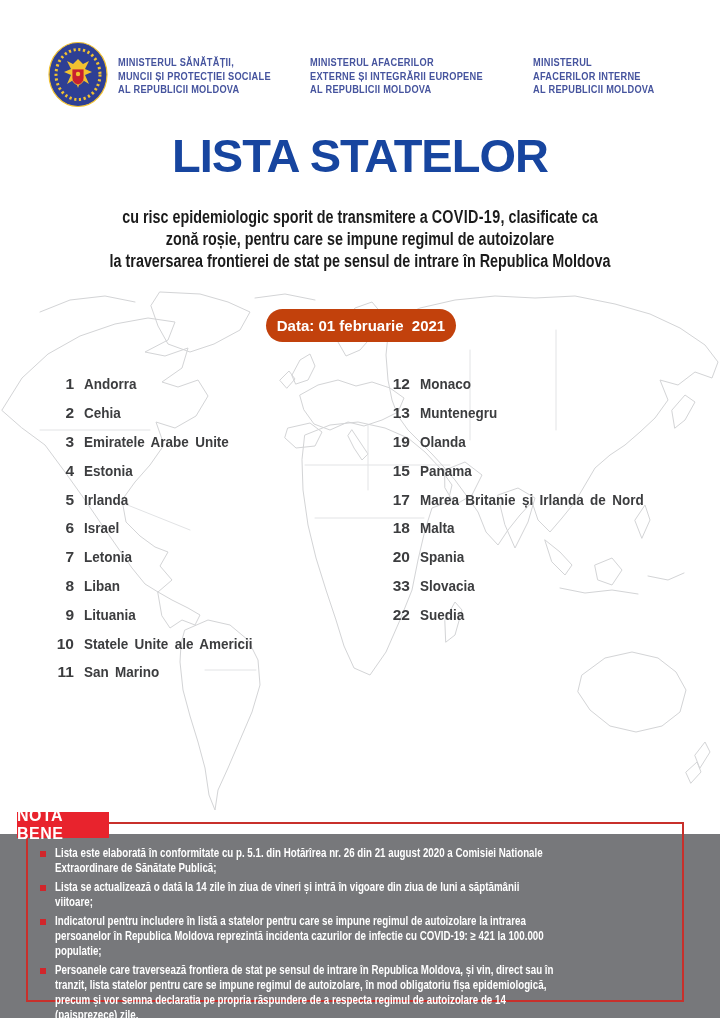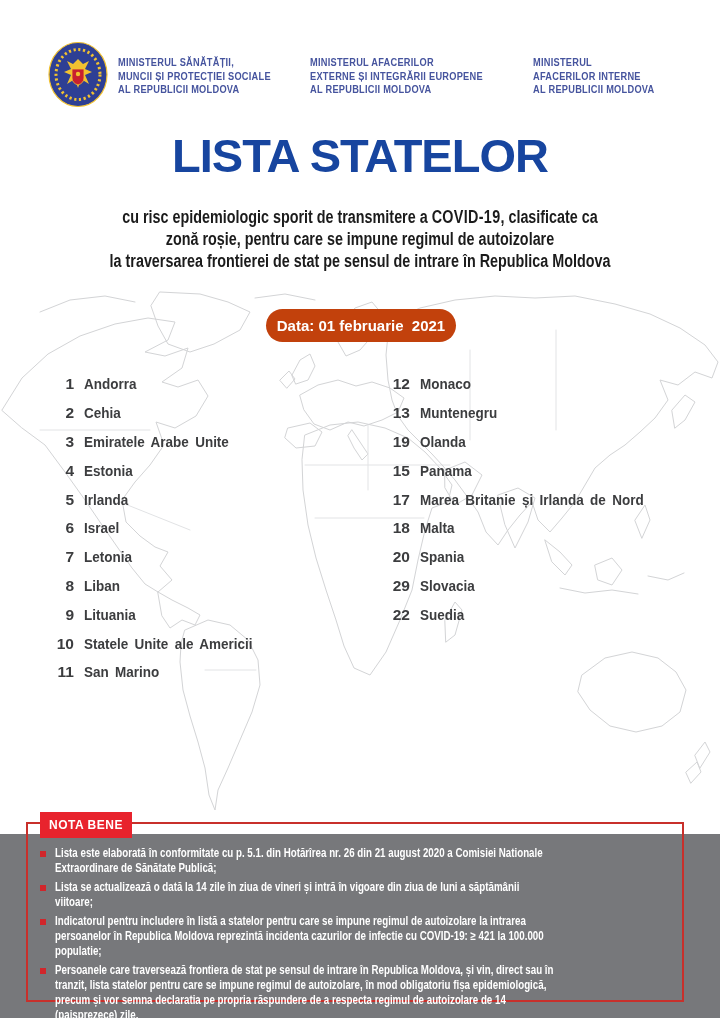--- a/index.html
+++ b/index.html
@@ -41,22 +41,22 @@
   .row { display:flex; align-items:center; height:28.8px; color:#3C3D3F; font-size:15.5px; font-weight:bold; }
   .row .num { width:44px; text-align:right; flex:none; }
   .col.right .row .num { width:30px; }
   .row .cname { display:inline-block; margin-left:10px; white-space:nowrap; word-spacing:3px;
                 transform:scaleX(0.87); transform-origin:0 50%; }
 
   
   .panel { position:absolute; left:0; top:822px; width:720px; height:196px; background:#77787B; z-index:3; }
   .note-box { position:absolute; left:26px; top:810px; width:658px; height:180px;
               border:2px solid #C8302B; z-index:4; }
-  .nb-badge { position:absolute; left:40px; top:800px; width:92px; height:26px; background:#E8232D;
-              color:#ffffff; font-size:12px; font-weight:bold; letter-spacing:0.5px; display:flex;
+  .nb-badge { position:absolute; left:17px; top:800px; width:92px; height:26px; background:#E8232D;
+              color:#ffffff; font-size:16px; font-weight:bold; letter-spacing:0.5px; display:flex;
               align-items:center; justify-content:center; z-index:5; }
   .notes { position:absolute; left:40px; top:834px; width:640px; z-index:5; }
   .note { display:flex; margin-bottom:4px; }
   .note .bullet { flex:none; width:6px; height:6px; background:#D1262B; margin-top:5px; }
   .note .note-text { margin-left:9px; width:775px; color:#ffffff; font-size:12.2px; font-weight:bold;
                      line-height:15px; transform:scaleX(0.8); transform-origin:0 0; }
 </style>
 </head>
 <body>
 
@@ -209,21 +209,21 @@
       </div>
     <div class="row">
         <span class="num">18</span>
         <span class="cname">Malta</span>
       </div>
     <div class="row">
         <span class="num">20</span>
         <span class="cname">Spania</span>
       </div>
     <div class="row">
-        <span class="num">29</span>
+        <span class="num">33</span>
         <span class="cname">Slovacia</span>
       </div>
     <div class="row">
         <span class="num">22</span>
         <span class="cname">Suedia</span>
       </div>
   </div>
 
   <div class="panel"></div>
   <div class="note-box"></div>

